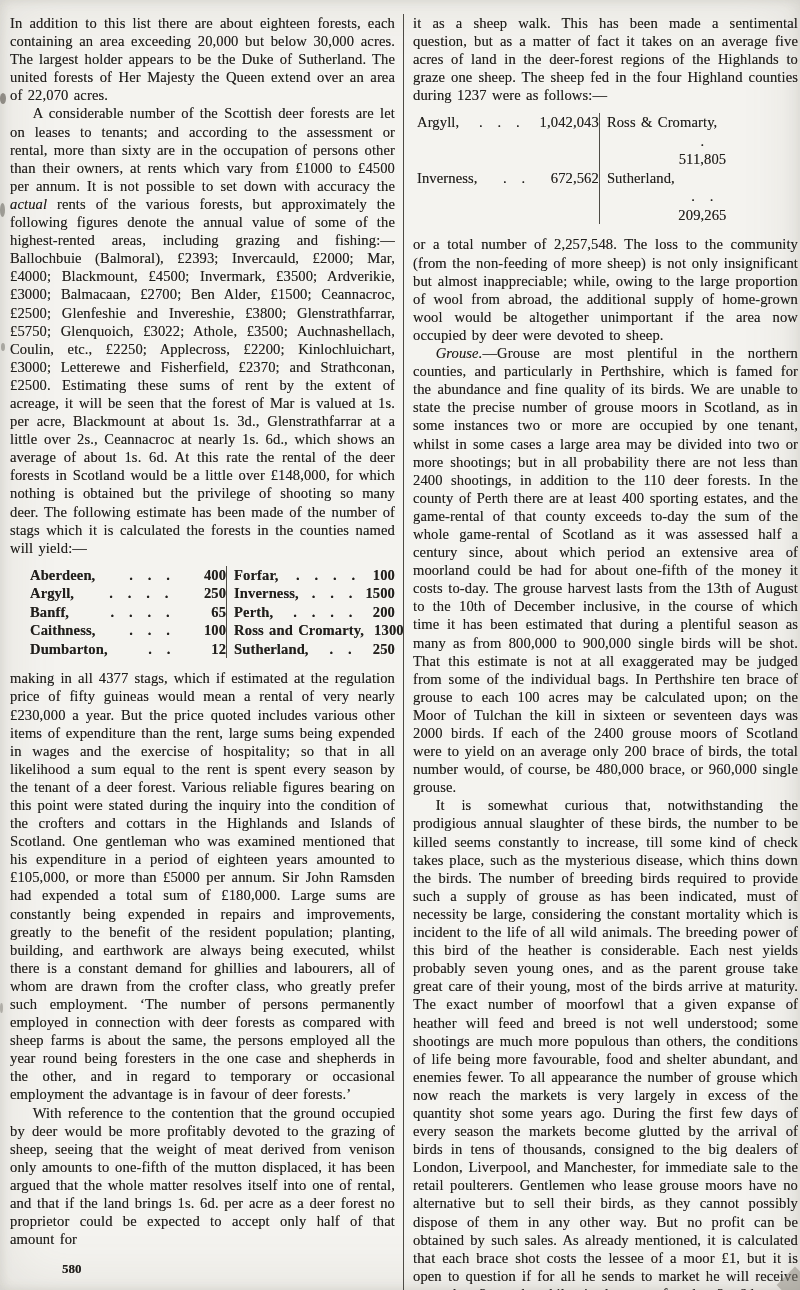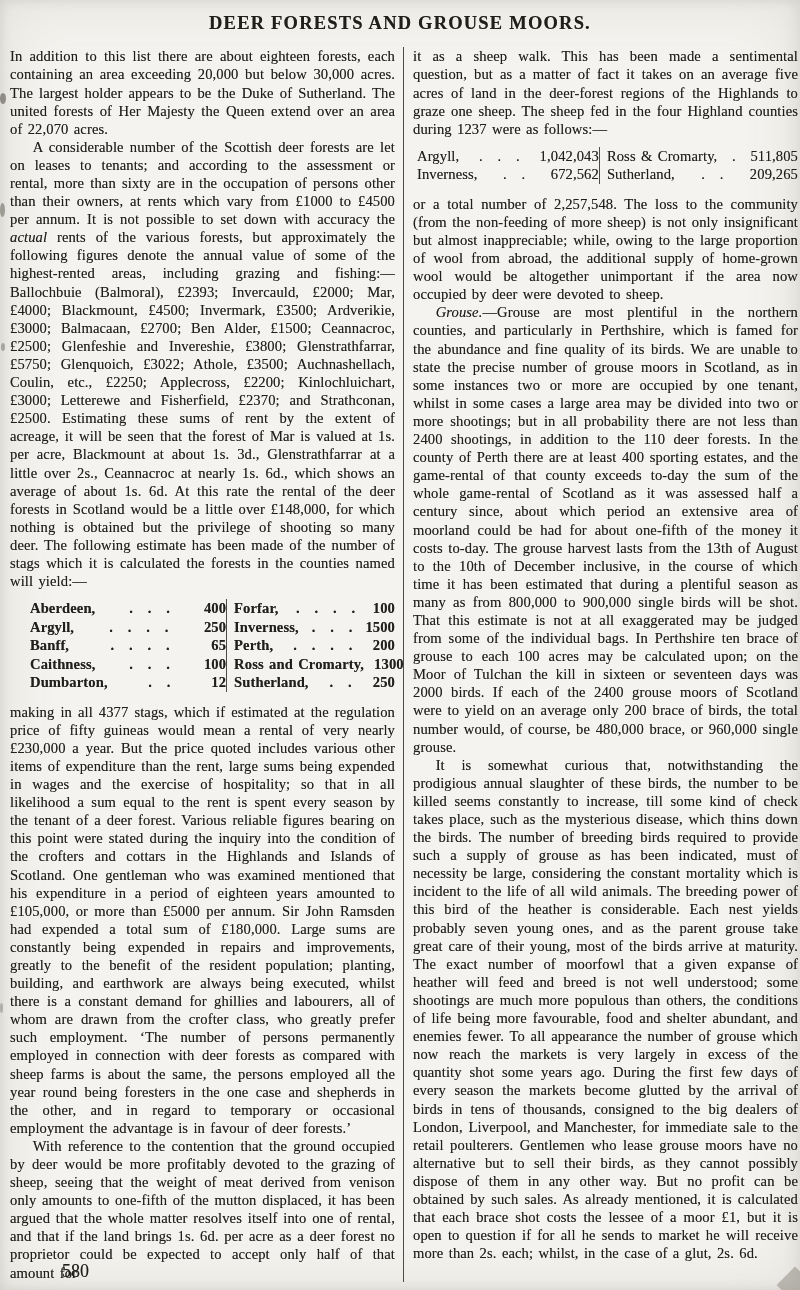--- a/index.html
+++ b/index.html
@@ -49,37 +49,38 @@
   }
   .datatable.stags { padding-left: 20px; font-weight: bold; }
   .datatable.sheep { padding-left: 4px; }
   .trow { display: flex; line-height: 18.5px; }
   .thalf { display: flex; box-sizing: border-box; }
   .thalf-l { border-right: 1.5px solid #4d4b45; }
   .thalf-r { padding-left: 7px; }
   .stags .thalf-l { width: 54%; }
   .stags .thalf-r { width: 46%; }
   .sheep .thalf-l { width: 48%; }
-  .sheep .thalf-r { width: 52%; }
+  .sheep .thalf-r { width: 52%; flex-direction: column; }
   .tname { white-space: nowrap; }
   .tdots {
     flex: 1;
     overflow: hidden;
     text-align: center;
     word-spacing: 11px;
     padding: 0 5px;
     white-space: nowrap;
   }
   .tval { text-align: center; white-space: nowrap; }
   .pagenum {
     position: absolute;
     left: 62px;
     top: 1261px;
-    font-size: 18px;
+    font-size: 13px;
     text-shadow: 0 0 0.45px rgba(25,22,18,0.5);
+    font-weight: bold;
   }
   
   .speck { position: absolute; background: #4a463e; border-radius: 50%; }
   .speck.s1 { left: 0; top: 93px;  width: 6px; height: 11px; opacity: 0.55; }
   .speck.s2 { left: 0; top: 203px; width: 5px; height: 14px; opacity: 0.45; }
   .speck.s3 { left: 1px; top: 343px; width: 4px; height: 8px; opacity: 0.38; }
   .speck.s4 { left: 0; top: 1003px; width: 3px; height: 10px; opacity: 0.32; }
   .corner-shade {
     position: absolute;
     right: -8px; bottom: -8px;
@@ -87,21 +88,20 @@
     background: #8a867c;
     transform: rotate(45deg);
     opacity: 0.5;
   }
 </style>
 </head>
 <body>
 
 <div class="page">
 
-  <h1 class="title">DEER FORESTS AND GROUSE MOORS.</h1>
 
   <div class="columns">
 
     <div class="col col-left">
       <p class="para no-indent">In addition to this list there are about eighteen forests, each containing an area exceeding 20,000 but below 30,000 acres.  The largest holder appears to be the Duke of Sutherland.  The united forests of Her Majesty the Queen extend over an area of 22,070 acres.</p>
       <p class="para"><span>A considerable number of the Scottish deer forests are let on leases to tenants; and according to the assessment or rental, more than sixty are in the occupation of persons other than their owners, at rents which vary from £1000 to £4500 per annum.  It is not possible to set down with accuracy the </span><span class="it">actual</span><span> rents of the various forests, but approximately the following figures denote the annual value of some of the highest-rented areas, including grazing and fishing:—Ballochbuie (Balmoral), £2393; Invercauld, £2000; Mar, £4000; Blackmount, £4500; Invermark, £3500; Ardverikie, £3000; Balmacaan, £2700; Ben Alder, £1500; Ceannacroc, £2500; Glenfeshie and Invereshie, £3800; Glenstrathfarrar, £5750; Glenquoich, £3022; Athole, £3500; Auchnashellach, Coulin, etc., £2250; Applecross, £2200; Kinlochluichart, £3000; Letterewe and Fisherfield, £2370; and Strathconan, £2500.  Estimating these sums of rent by the extent of acreage, it will be seen that the forest of Mar is valued at 1s. per acre, Blackmount at about 1s. 3d., Glenstrathfarrar at a little over 2s., Ceannacroc at nearly 1s. 6d., which shows an average of about 1s. 6d.  At this rate the rental of the deer forests in Scotland would be a little over £148,000, for which nothing is obtained but the privilege of shooting so many deer.  The following estimate has been made of the number of stags which it is calculated the forests in the counties named will yield:—</span></p>
 
       <div class="datatable stags">
         <div class="trow">
           <div class="thalf thalf-l">

